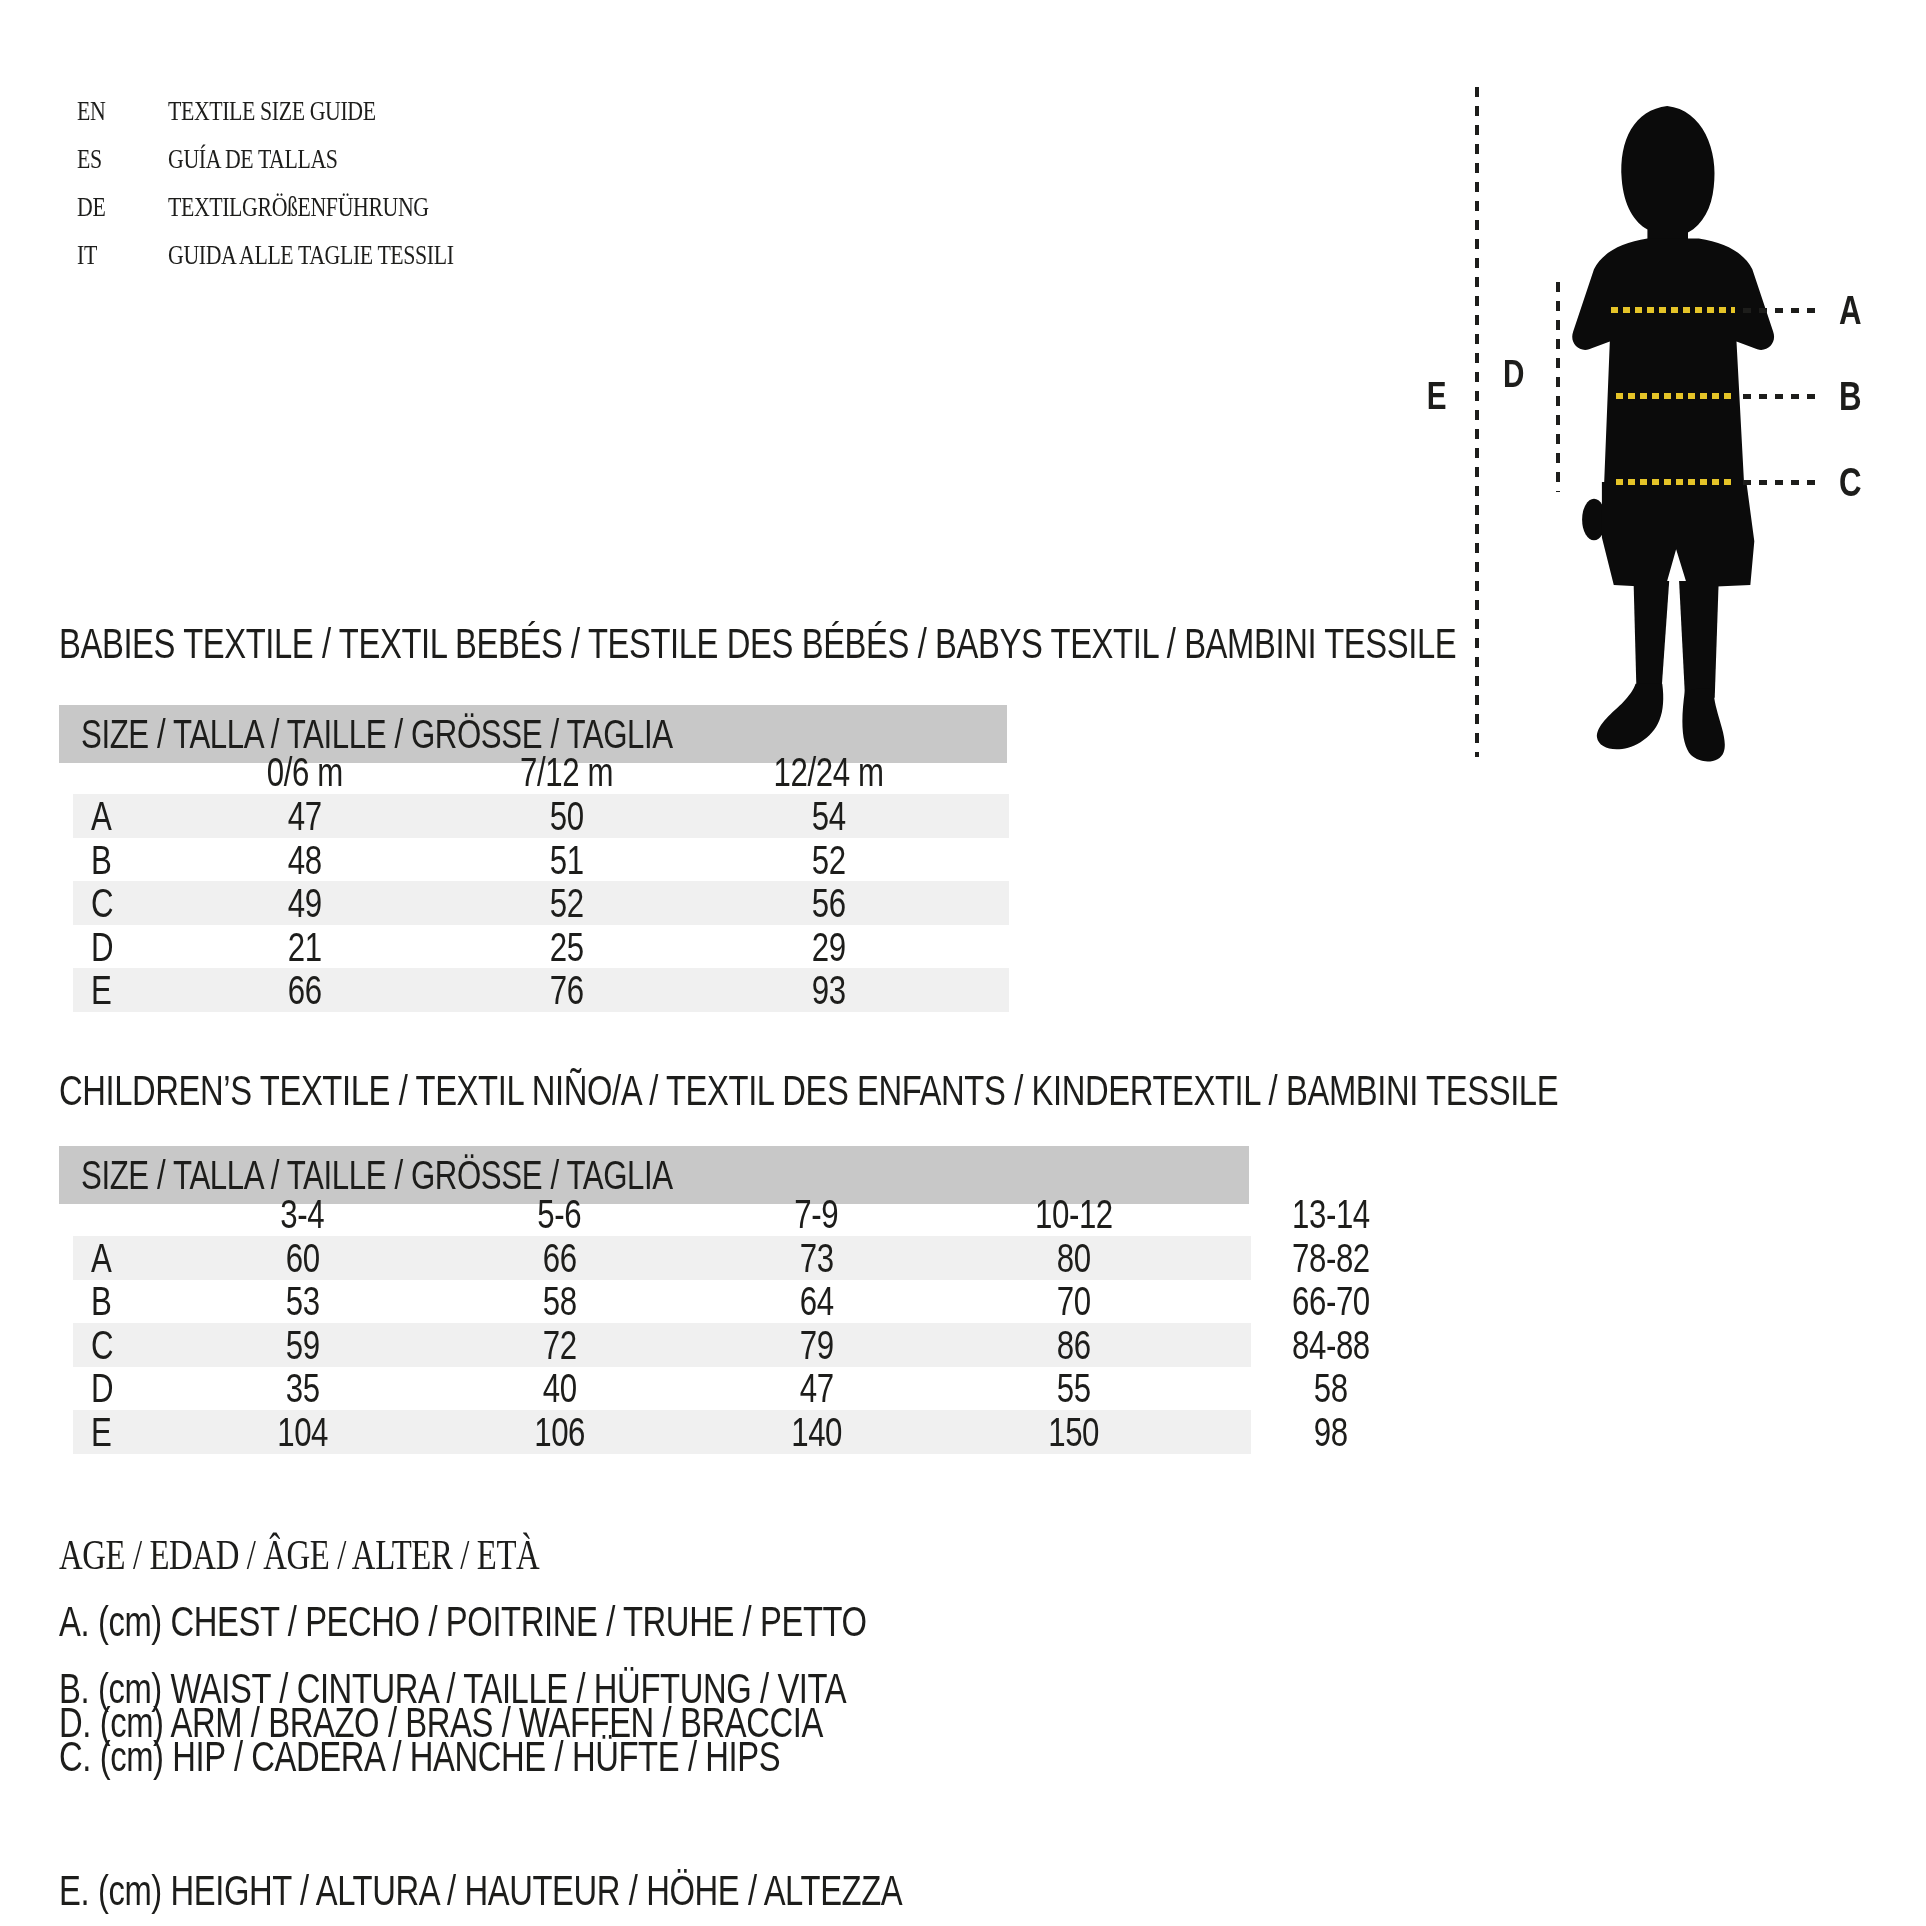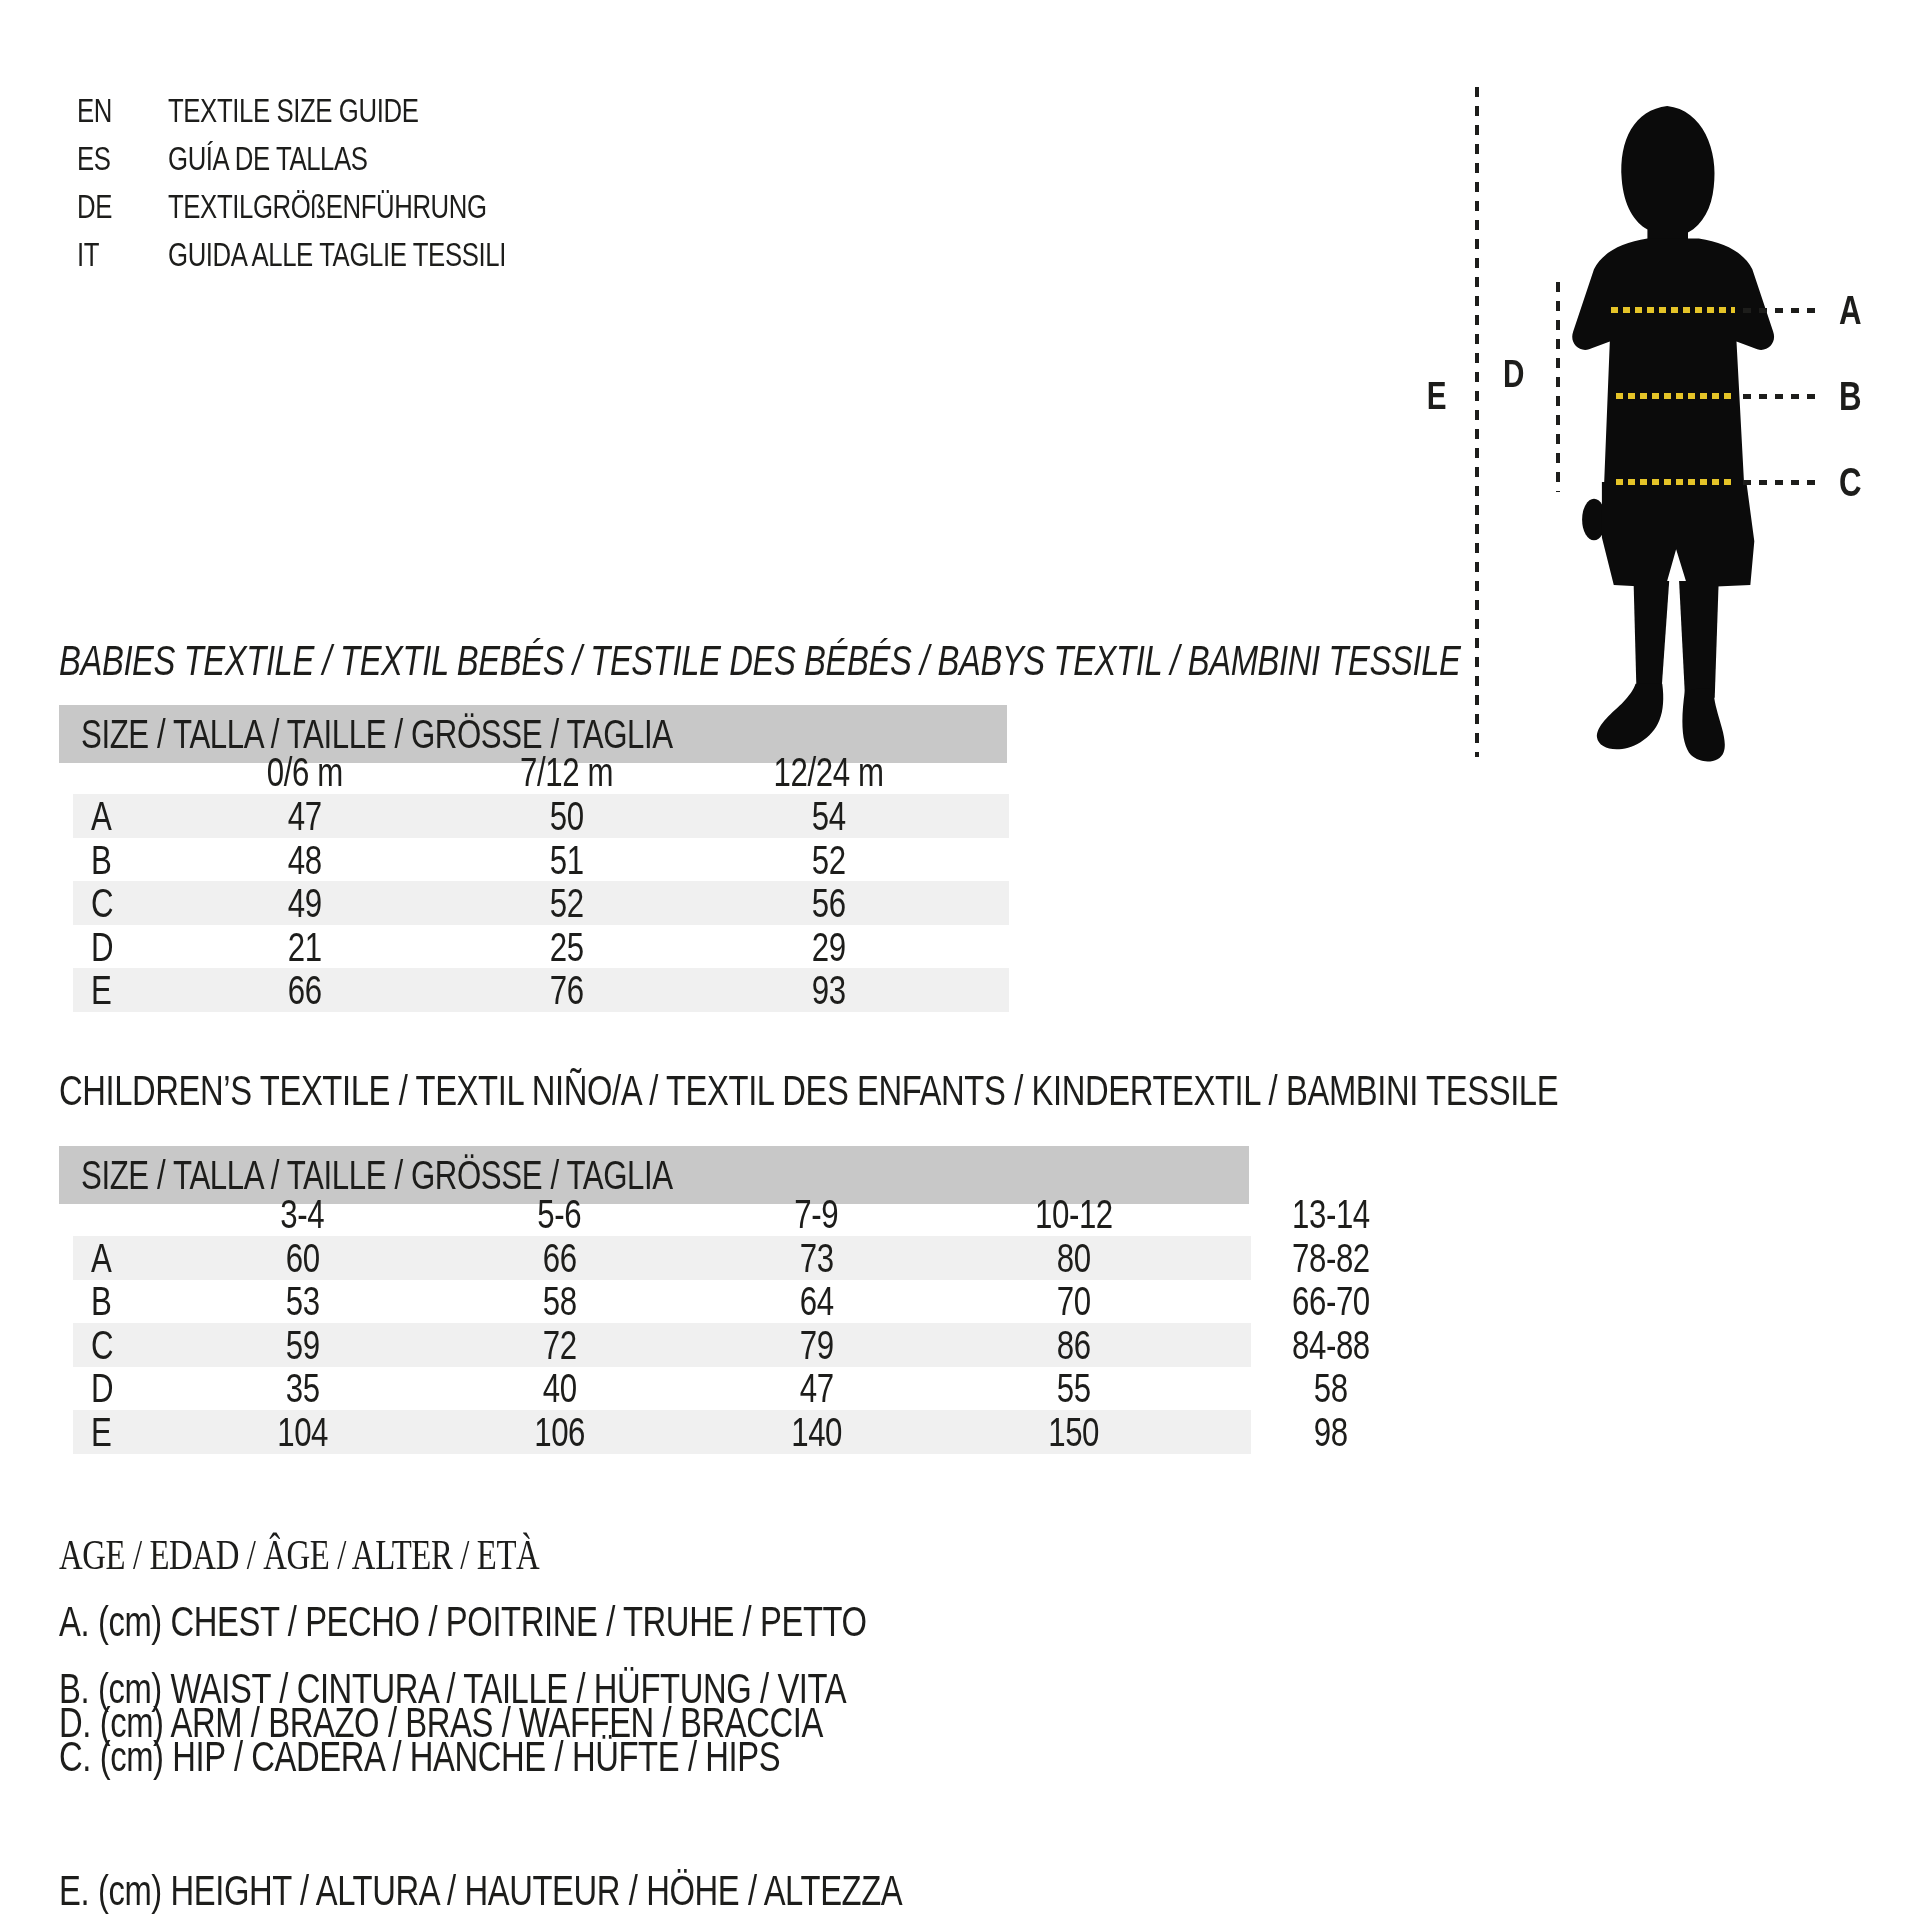--- a/index.html
+++ b/index.html
@@ -6,21 +6,21 @@
     --text:#1d1d1b; --table-header-bg:#c8c8c8; --row-alt-bg:#f0f0f0;
     --silhouette:#0b0b0b; --tape-yellow:#e5c428; --dotted-dark:#1d1d1b; --page-bg:#ffffff;
   }
   html,body{margin:0;padding:0;background:var(--page-bg,#fff);}
   #canvas{position:relative;width:1927px;height:1927px;background:var(--page-bg,#fff);
     font-family:"Liberation Sans","DejaVu Sans",sans-serif;color:var(--text,#1d1d1b);overflow:hidden;}
   .cond{display:inline-block;transform:scaleX(.78);transform-origin:0 50%;white-space:nowrap;letter-spacing:-0.5px;}
   .condc{display:inline-block;transform:scaleX(.78);transform-origin:50% 50%;white-space:nowrap;letter-spacing:-0.5px;}
   
   #lang-block{position:absolute;left:77px;top:87px;}
-  .lang-row{display:flex;height:48px;line-height:48px;font-size:33px;}
+  .lang-row{display:flex;height:48px;line-height:48px;font-size:28px;font-family:Liberation Serif, serif;}
   .lang-row .code{width:91px;flex:0 0 91px;}
   
   #figure{position:absolute;left:1406px;top:84px;width:505px;height:693px;}
   .vdash{position:absolute;width:4px;background-image:repeating-linear-gradient(180deg,var(--dotted-dark,#1d1d1b) 0 10px,transparent 10px 19px);}
   .hdots-y{position:absolute;height:6px;background-image:repeating-linear-gradient(90deg,var(--tape-yellow,#e5c428) 0 7px,transparent 7px 12px);}
   .hdots-k{position:absolute;height:5px;background-image:repeating-linear-gradient(90deg,var(--dotted-dark,#1d1d1b) 0 8px,transparent 8px 16px);}
   .mlabel{position:absolute;width:44px;height:44px;line-height:44px;text-align:center;font-weight:bold;font-size:40px;}
   .silhouette{position:absolute;color:var(--silhouette,#0b0b0b);}
   
   .section-title{position:absolute;left:59px;height:44px;line-height:44px;font-size:42px;}
@@ -84,21 +84,21 @@
 
     <div class="hdots-y" style="left:210px;top:309px;width:119px;"></div>
     <div class="hdots-k" style="left:337px;top:310px;width:77px;"></div>
     <div class="mlabel" style="left:422px;top:290px;"><span class="condc">B</span></div>
 
     <div class="hdots-y" style="left:210px;top:395px;width:119px;"></div>
     <div class="hdots-k" style="left:337px;top:396px;width:77px;"></div>
     <div class="mlabel" style="left:422px;top:376px;"><span class="condc">C</span></div>
   </div>
 
-  <div class="section-title" style="top:639px;font-style:italic;"><span class="cond">BABIES TEXTILE / TEXTIL BEBÉS / TESTILE DES BÉBÉS / BABYS TEXTIL / BAMBINI TESSILE</span></div>
+  <div class="section-title" style="top:622px;"><span class="cond">BABIES TEXTILE / TEXTIL BEBÉS / TESTILE DES BÉBÉS / BABYS TEXTIL / BAMBINI TESSILE</span></div>
   <div class="size-bar" style="top:705px;width:936px;"><span class="cond">SIZE / TALLA / TAILLE / GRÖSSE / TAGLIA</span></div>
 
   <div class="trow babies" style="top:750px;">
     <div class="cell lcell"></div>
     <div class="cell"><span class="condc">0/6 m</span></div>
     <div class="cell"><span class="condc">7/12 m</span></div>
     <div class="cell"><span class="condc">12/24 m</span></div>
     <div class="cell"></div>
   </div>
   <div class="trow babies alt" style="top:794px;">

